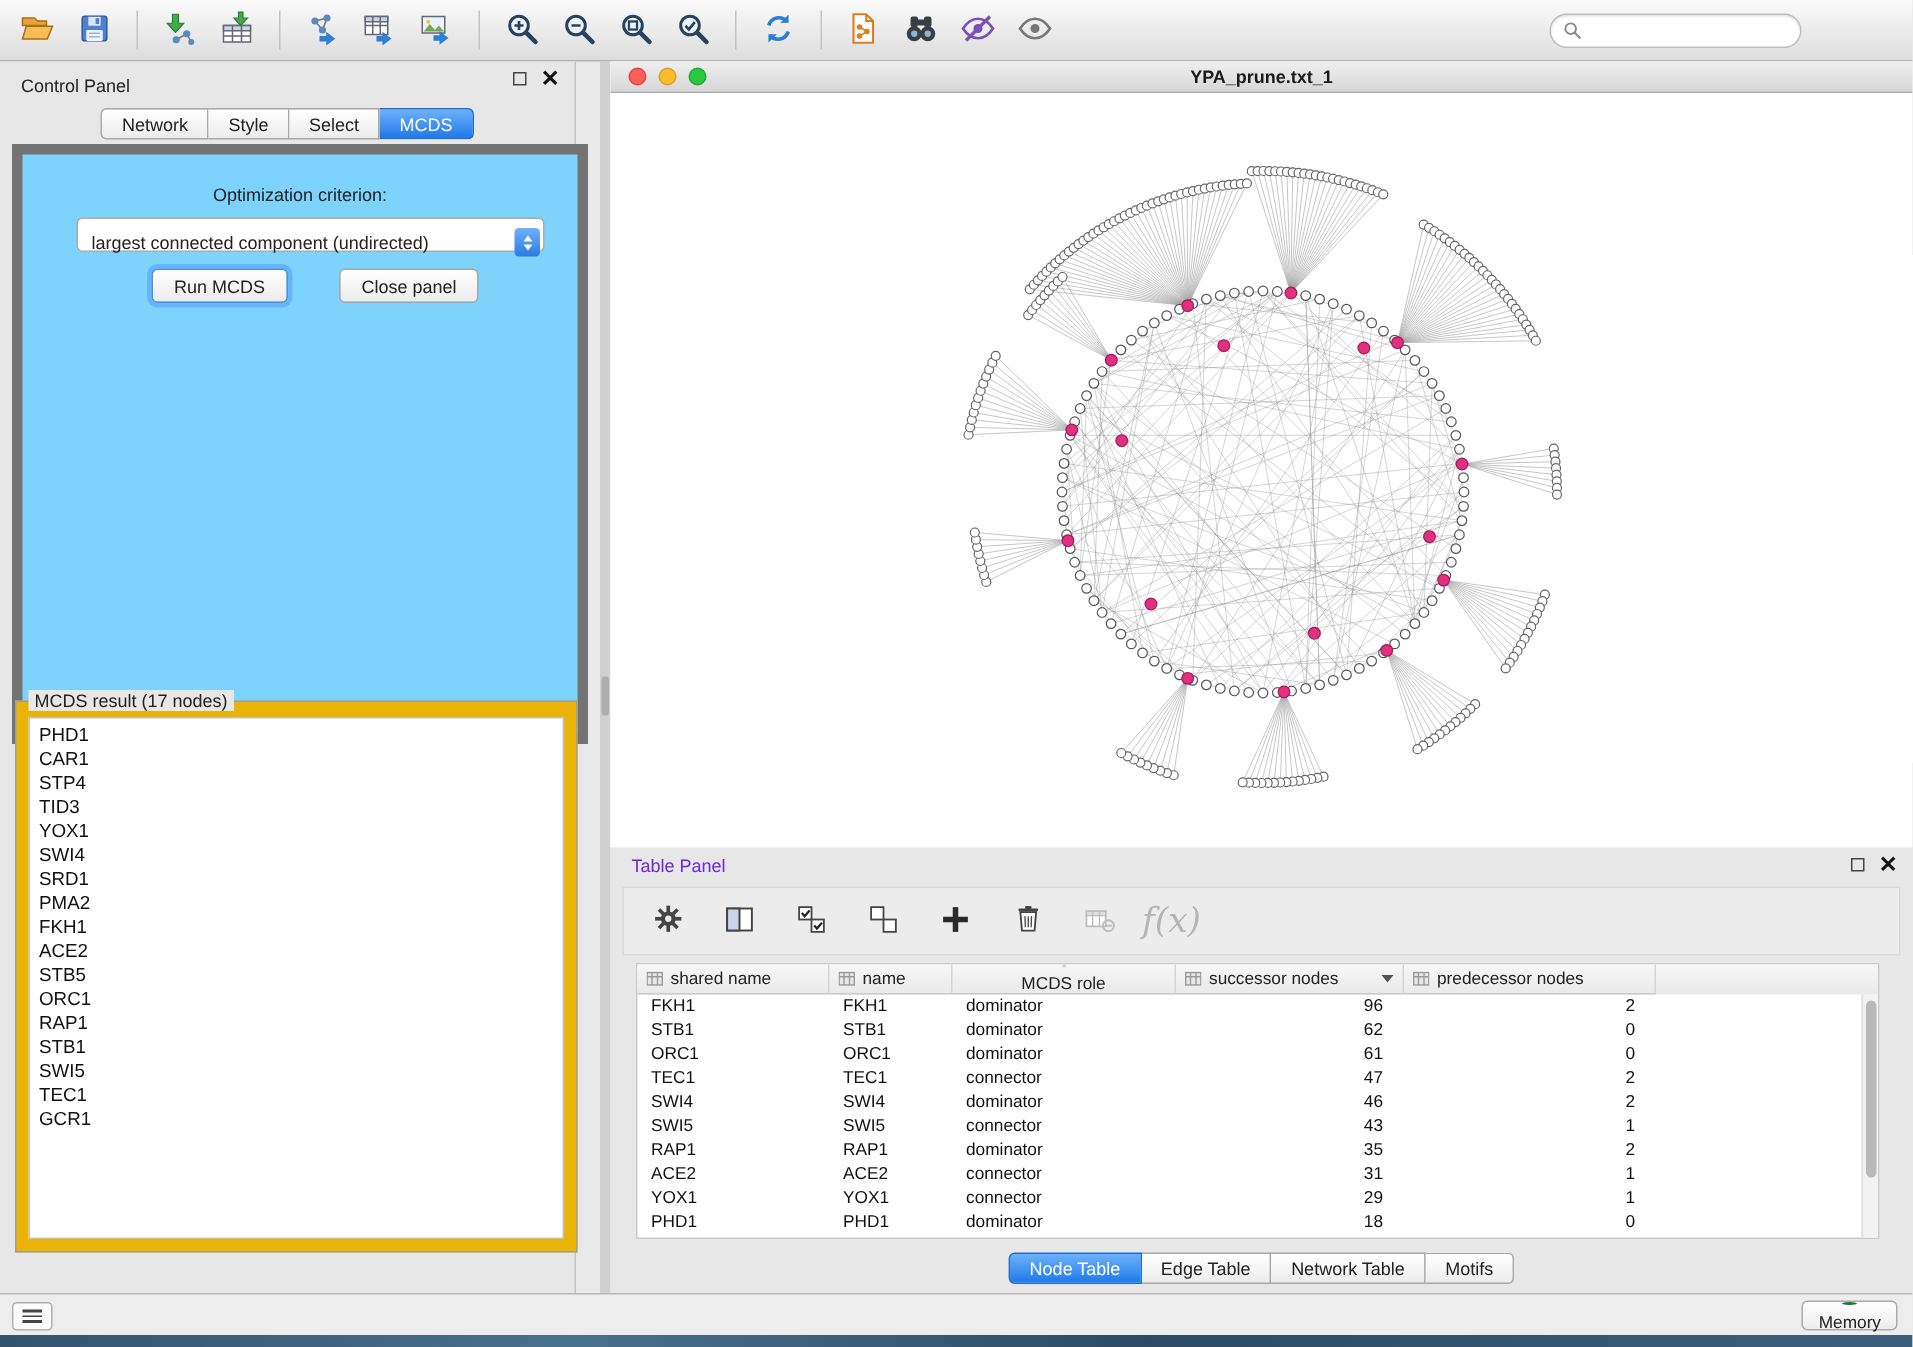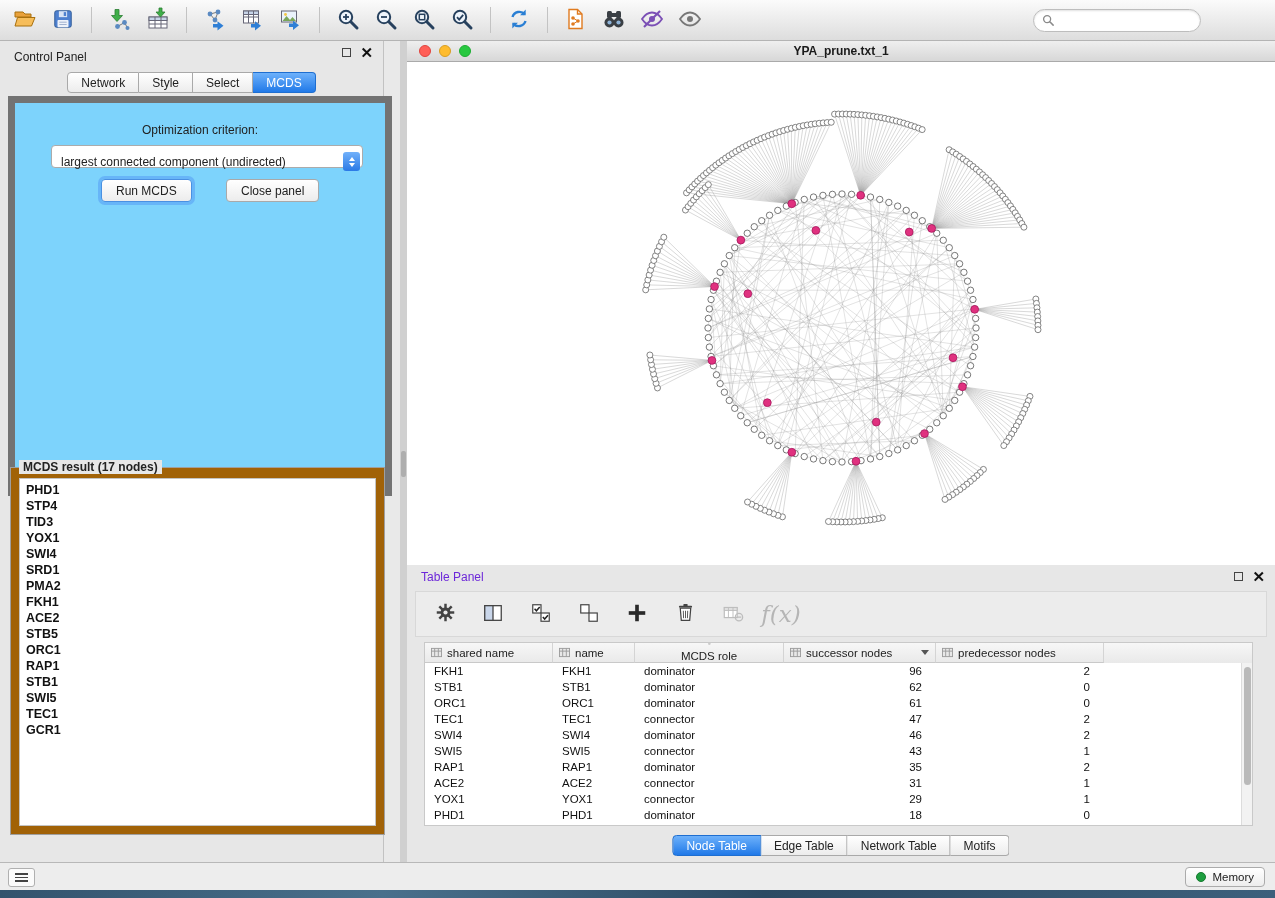--- a/index.html
+++ b/index.html
@@ -48,21 +48,21 @@
   .tri-up { width:0; height:0; border-left:3.5px solid transparent; border-right:3.5px solid transparent;
             border-bottom:4px solid #fff; }
   .tri-dn { width:0; height:0; border-left:3.5px solid transparent; border-right:3.5px solid transparent;
             border-top:4px solid #fff; }
   .cp-btn { position:absolute; top:76px; height:23px; background:linear-gradient(#ffffff,#ececec);
             border:1px solid #a9a9a9; border-radius:4px; font-size:12px; color:#222;
             font-family:"Liberation Sans",sans-serif; padding:0 14px; }
   #run-btn { left:86px; border-color:#4a90e2; box-shadow:0 0 0 3px rgba(77,144,245,.45); }
   #closepanel-btn { left:211px; }
   #mcds-group { position:absolute; left:10px; top:426px; width:375px; height:368px;
-                border:1px solid #9f9f9f; background:#a16207;font-weight:bold; }
+                border:1px solid #9f9f9f; background:#eab308; }
   #mcds-group-title { position:absolute; left:8px; top:-8px; background:#e7e7e7; padding:0 4px;
                       font-size:12px; color:#222; }
   #mcds-list { position:absolute; left:8px; top:10px; right:8px; bottom:8px; background:#fff;
                border:1px solid #c4c4c4; overflow:hidden; padding:3px 6px; }
   .mcds-item { font-size:12.5px; line-height:16px; color:#111; }
 
   
   #gutter { position:absolute; left:400px; top:41px; width:7px; height:821px; background:#d0d0d0; }
   #gutter-thumb { position:absolute; left:1px; top:410px; width:5px; height:26px;
                   background:#aeaeae; border-radius:2px; }
@@ -106,21 +106,21 @@
 
   
   #status-bar { position:absolute; left:0; top:862px; width:1275px; height:28px; background:#ededed;
                 border-top:1px solid #b8b8b8; }
   #menu-btn { position:absolute; left:8px; top:5px; width:27px; height:19px; background:#fbfbfb;
               border:1px solid #b0b0b0; border-radius:3px; display:flex; flex-direction:column;
               align-items:center; justify-content:center; gap:2px; }
   #menu-btn .bar { width:13px; height:1.6px; background:#444; }
   #memory-btn { position:absolute; right:10px; top:4px; height:20px; background:linear-gradient(#ffffff,#ededed);
                 border:1px solid #ababab; border-radius:4px; display:flex; align-items:center;
-                gap:6px; padding:0 10px; font-size:11.5px; color:#222; }
+                gap:6px; padding:0 10px; font-size:11.5px; color:#222;flex-direction:column; }
   #memory-dot { width:10px; height:10px; border-radius:50%; background:#1d9e3f; border:1px solid #157a2f; }
 
   #wallpaper { position:absolute; left:0; top:890px; width:1275px; height:8px;
                background:linear-gradient(90deg,#33536d,#49708c 30%,#2c4a63 60%,#3c607c); }
 </style>
 </head>
 <body>
 <div id="app">
 
   <div id="toolbar">
@@ -298,20 +298,21 @@
             <span class="tri-dn"></span>
           </span>
       </div>
       <button class="cp-btn" id="run-btn">Run MCDS</button>
       <button class="cp-btn" id="closepanel-btn">Close panel</button>
     </div>
     <div id="mcds-group">
       <span id="mcds-group-title">MCDS result (17 nodes)</span>
       <div id="mcds-list">
           <div class="mcds-item">PHD1</div>
+          <div class="mcds-item">CAR1</div>
           <div class="mcds-item">STP4</div>
           <div class="mcds-item">TID3</div>
           <div class="mcds-item">YOX1</div>
           <div class="mcds-item">SWI4</div>
           <div class="mcds-item">SRD1</div>
           <div class="mcds-item">PMA2</div>
           <div class="mcds-item">FKH1</div>
           <div class="mcds-item">ACE2</div>
           <div class="mcds-item">STB5</div>
           <div class="mcds-item">ORC1</div>

